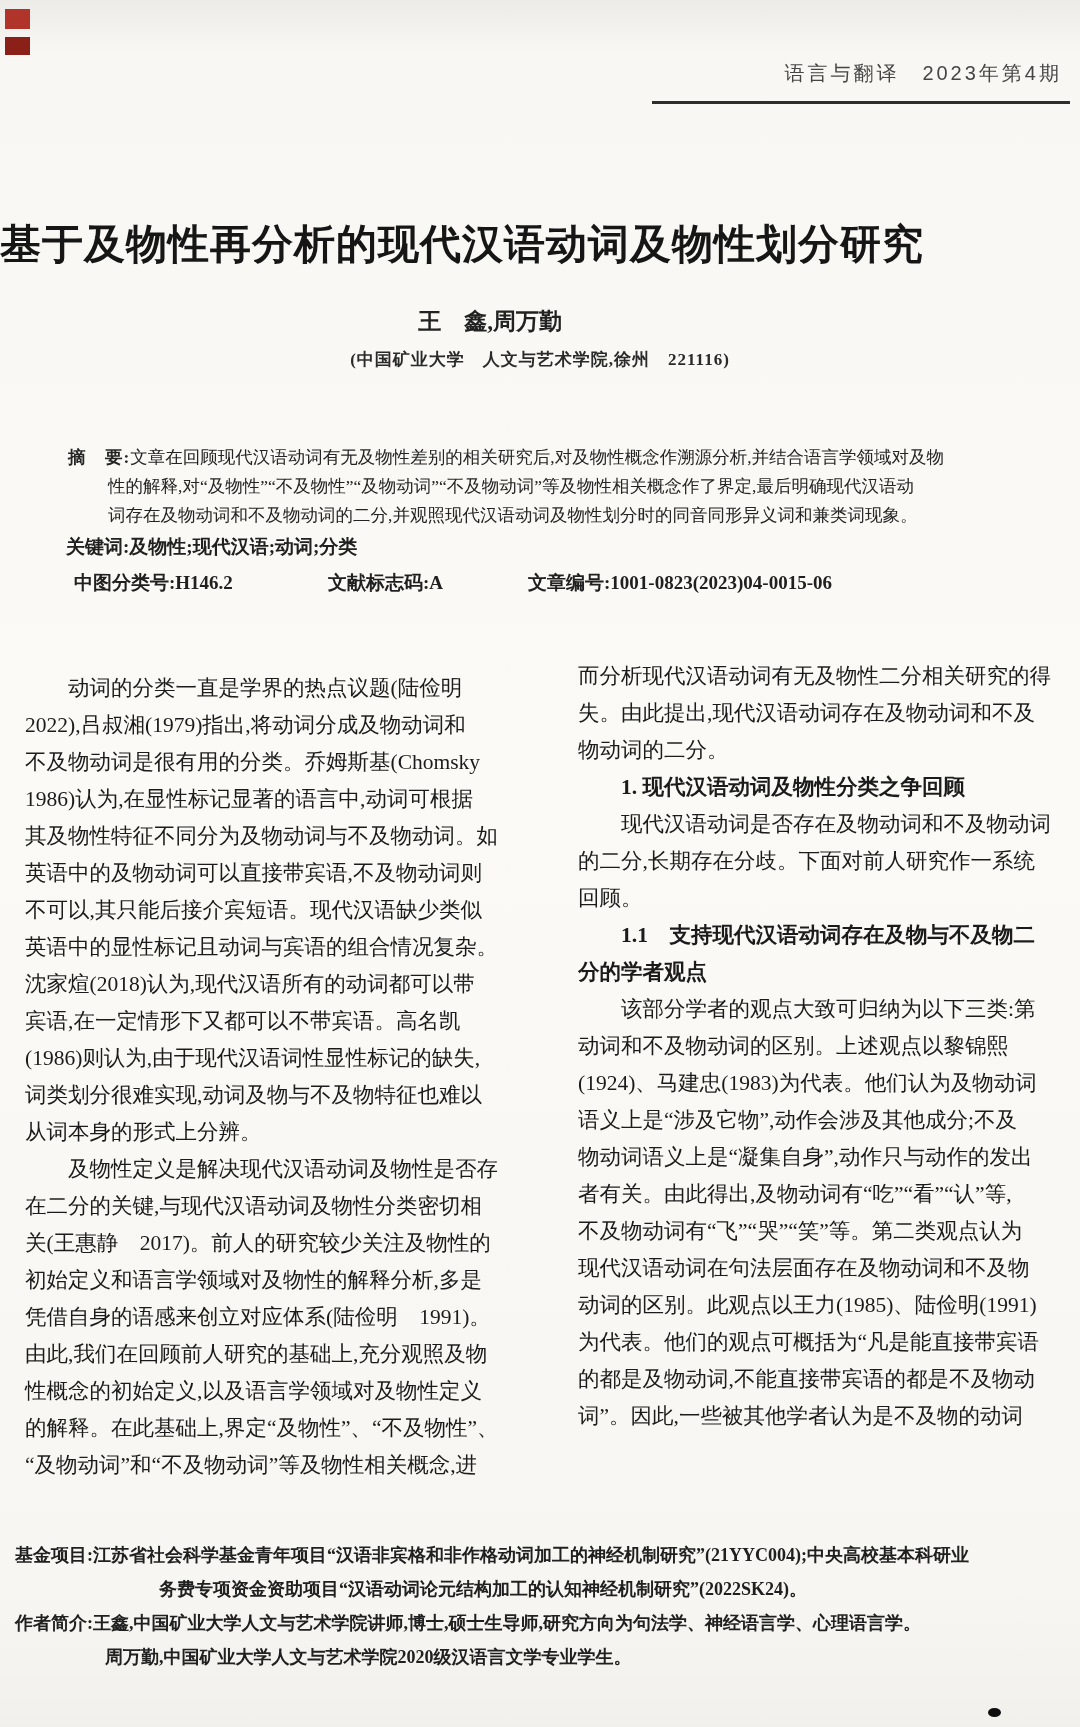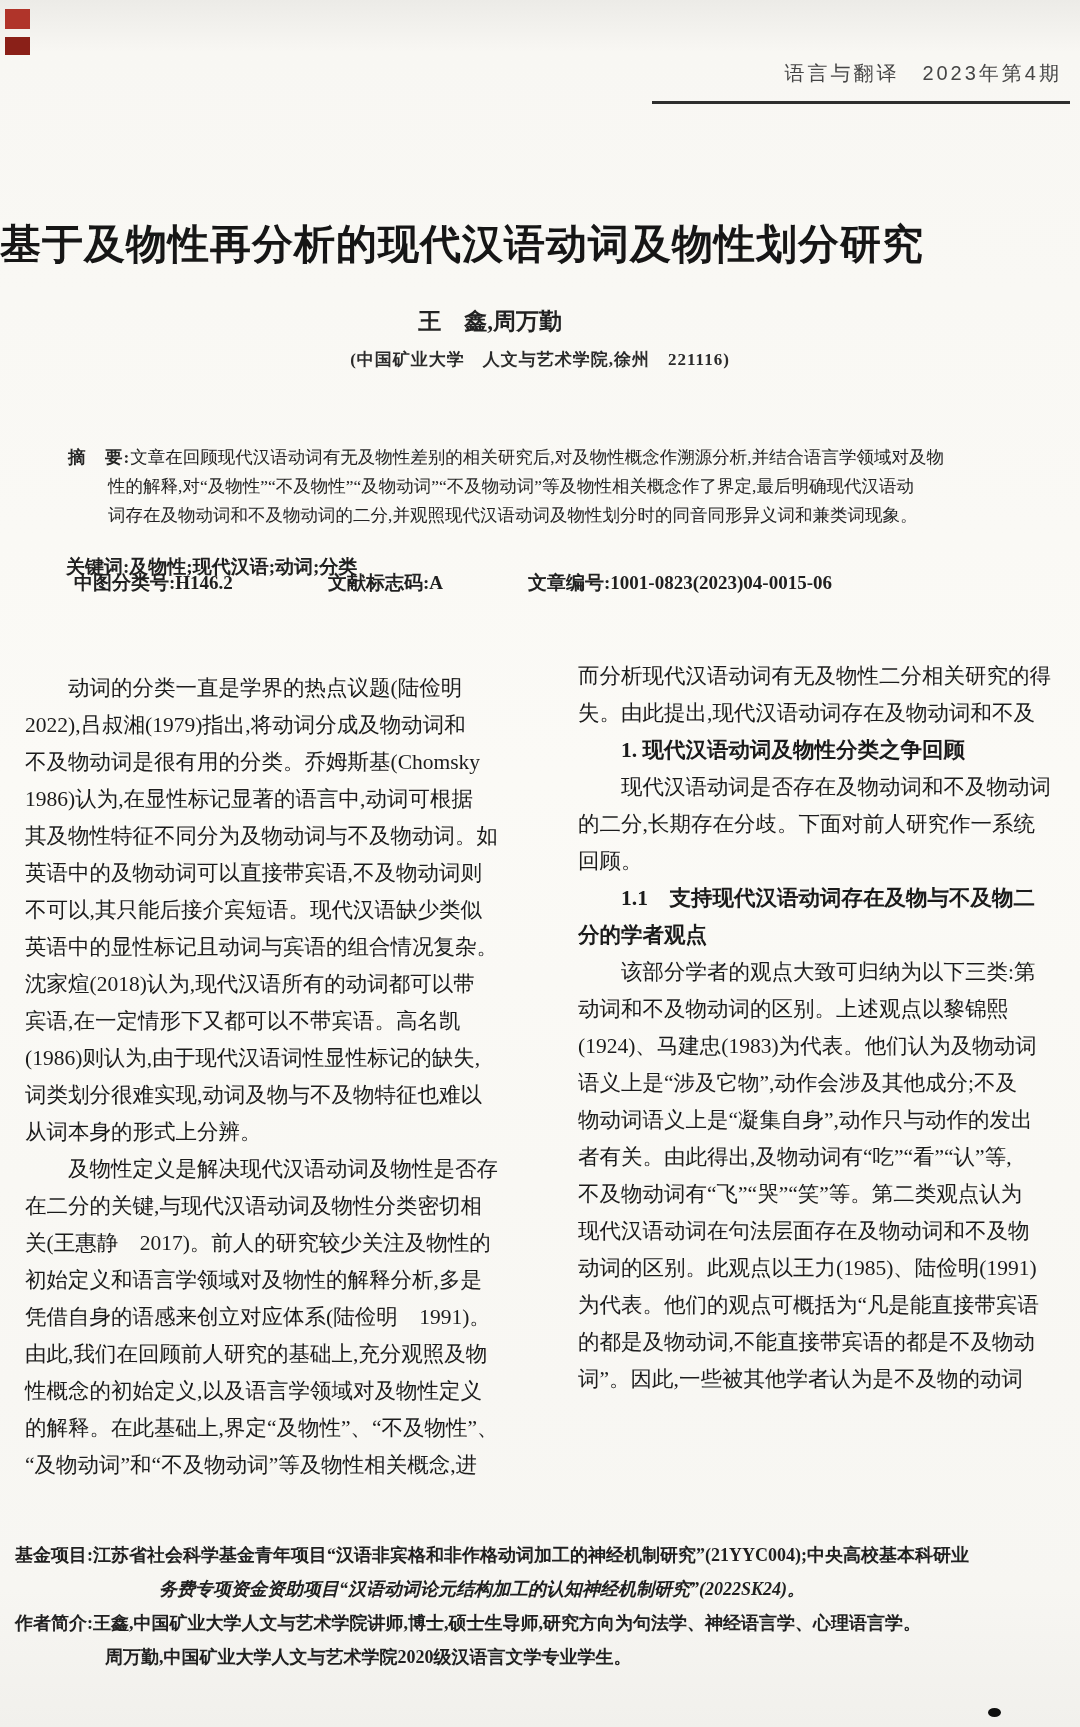--- a/index.html
+++ b/index.html
@@ -37,21 +37,21 @@
   }
   .abstract{
     position:absolute;top:443px;left:68px;width:895px;
     font-size:17.5px;line-height:29px;font-weight:500;color:#242424;
   }
   .abstract .lbl{font-weight:bold;letter-spacing:1px;}
   .abstract .cont{display:block;padding-left:40px;white-space:nowrap;}
   .abstract .first{white-space:nowrap;}
   .keywords{
     position:absolute;top:534px;left:66px;width:900px;
-    font-size:19px;font-weight:bold;color:#202020;white-space:nowrap;margin-top:20px;
+    font-size:19px;font-weight:bold;color:#202020;white-space:nowrap;
   }
   .meta-line{position:absolute;top:570px;left:8px;width:1080px;height:28px;font-size:19px;font-weight:bold;color:#202020;}
   .meta-line .clc{position:absolute;left:66px;}
   .meta-line .doc{position:absolute;left:320px;}
   .meta-line .ano{position:absolute;left:520px;}
   .col{
     position:absolute;top:658px;
     font-size:21.5px;line-height:37px;color:#1b1b1b;
   }
   .col-left{left:25px;width:522px;margin-top:12px;}
@@ -114,20 +114,21 @@
       <div class="line">初始定义和语言学领域对及物性的解释分析,多是</div>
       <div class="line">凭借自身的语感来创立对应体系(陆俭明　1991)。</div>
       <div class="line">由此,我们在回顾前人研究的基础上,充分观照及物</div>
       <div class="line">性概念的初始定义,以及语言学领域对及物性定义</div>
       <div class="line">的解释。在此基础上,界定“及物性”、“不及物性”、</div>
       <div class="line">“及物动词”和“不及物动词”等及物性相关概念,进</div>
     </div>
   <div class="col col-right">
       <div class="line">而分析现代汉语动词有无及物性二分相关研究的得</div>
       <div class="line">失。由此提出,现代汉语动词存在及物动词和不及</div>
+      <div class="line">物动词的二分。</div>
       <div class="line bold" style="text-indent: 2em;">1. 现代汉语动词及物性分类之争回顾</div>
       <div class="line" style="text-indent: 2em;">现代汉语动词是否存在及物动词和不及物动词</div>
       <div class="line">的二分,长期存在分歧。下面对前人研究作一系统</div>
       <div class="line">回顾。</div>
       <div class="line bold" style="text-indent: 2em;">1.1　支持现代汉语动词存在及物与不及物二</div>
       <div class="line bold">分的学者观点</div>
       <div class="line" style="text-indent: 2em;">该部分学者的观点大致可归纳为以下三类:第</div>
       <div class="line">动词和不及物动词的区别。上述观点以黎锦熙</div>
       <div class="line">(1924)、马建忠(1983)为代表。他们认为及物动词</div>
       <div class="line">语义上是“涉及它物”,动作会涉及其他成分;不及</div>
@@ -136,20 +137,20 @@
       <div class="line">不及物动词有“飞”“哭”“笑”等。第二类观点认为</div>
       <div class="line">现代汉语动词在句法层面存在及物动词和不及物</div>
       <div class="line">动词的区别。此观点以王力(1985)、陆俭明(1991)</div>
       <div class="line">为代表。他们的观点可概括为“凡是能直接带宾语</div>
       <div class="line">的都是及物动词,不能直接带宾语的都是不及物动</div>
       <div class="line">词”。因此,一些被其他学者认为是不及物的动词</div>
     </div>
 
   <div class="footnotes">
       <div class="line">基金项目:江苏省社会科学基金青年项目“汉语非宾格和非作格动词加工的神经机制研究”(21YYC004);中央高校基本科研业</div>
-      <div class="line" style="text-indent: 8em; font-style: italic;">务费专项资金资助项目“汉语动词论元结构加工的认知神经机制研究”(2022SK24)。</div>
+      <div class="line" style="text-indent: 8em;">务费专项资金资助项目“汉语动词论元结构加工的认知神经机制研究”(2022SK24)。</div>
       <div class="line">作者简介:王鑫,中国矿业大学人文与艺术学院讲师,博士,硕士生导师,研究方向为句法学、神经语言学、心理语言学。</div>
       <div class="line" style="text-indent: 5em;">周万勤,中国矿业大学人文与艺术学院2020级汉语言文学专业学生。</div>
     </div>
 
   <div class="ink-dot" style="background: rgb(14, 14, 14);"></div>
 
 </div>
 
 </body></html>

